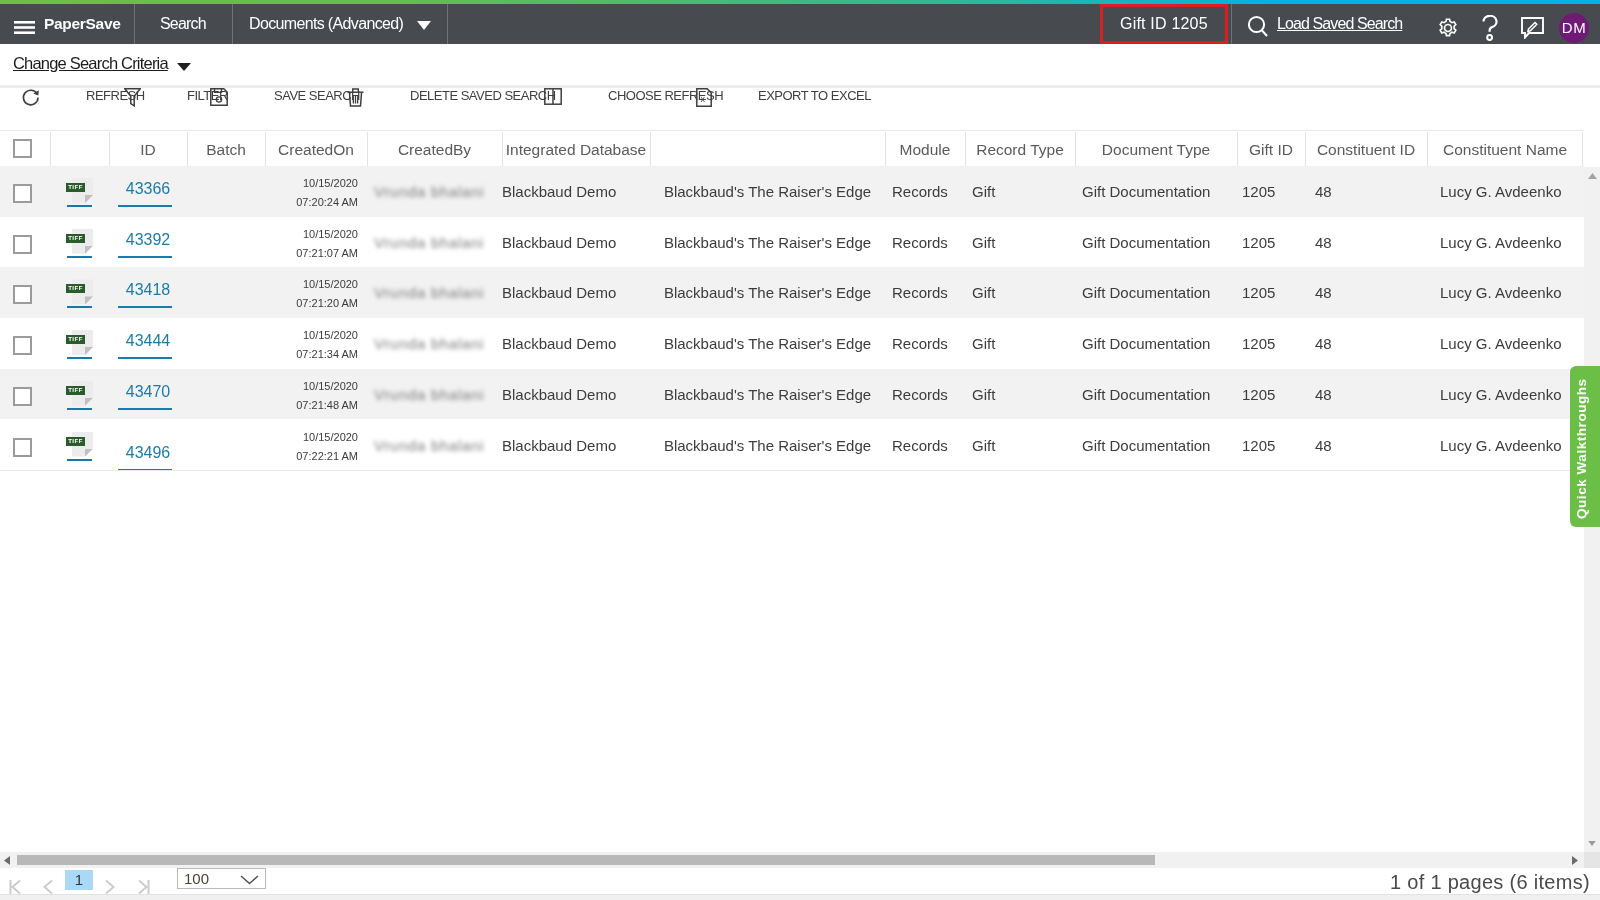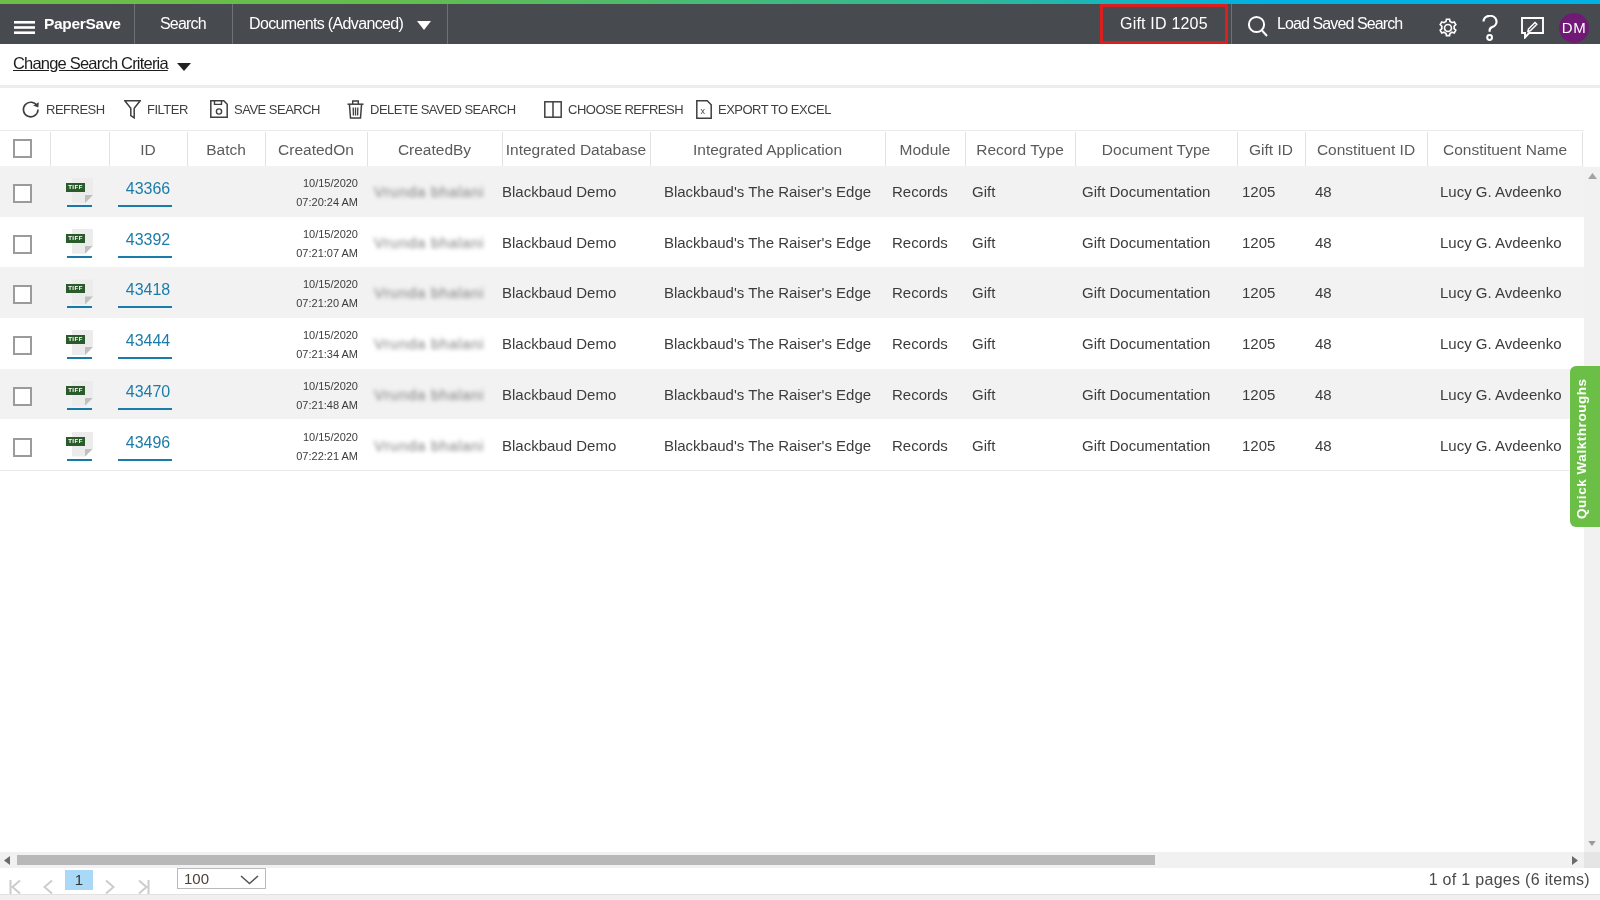--- a/index.html
+++ b/index.html
@@ -19,22 +19,22 @@
   
   #criteria { left:0; top:44px; width:1600px; height:41px; background:#fff; }
   #critlink { position:absolute; left:13px; top:10px; font-size:16.5px; color:#1c1c1c;
     text-decoration:underline; letter-spacing:-0.8px; }
   #critcaret { position:absolute; left:177px; top:19px; width:0; height:0;
     border-left:7px solid transparent; border-right:7px solid transparent; border-top:8.5px solid #222; }
   #divider1 { left:0; top:85px; width:1600px; height:3px; background:#ededee; }
 
   
   #toolbar { left:0; top:88px; width:1600px; height:42px; background:#fff; }
-  .titem { position:absolute; top:0; height:42px; display:flex; align-items:center;
-    color:#3f3f3f; font-size:13px; letter-spacing:-0.5px; }
+  .titem { position:absolute; top:0; height:42px; display:flex; align-items:flex-start;
+    color:#3f3f3f; font-size:13px; letter-spacing:-0.5px;gap:40px; }
   .titem svg { display:block; }
   .tlabel { margin-left:6px; }
 
   
   #thead { left:0; top:130px; width:1584px; height:37px; background:#fff; border-top:1px solid #ebebeb; }
   .hsep { position:absolute; top:1px; width:1px; height:35px; background:#e2e2e2; }
   .hcell { position:absolute; top:0; height:36px; line-height:37px; text-align:center;
     color:#5b5b5b; font-size:15.5px; }
   #tbody { left:0; top:0; width:1600px; height:900px; pointer-events:none; }
   .row { position:absolute; left:0; width:1584px; height:50.7px; }
@@ -63,21 +63,21 @@
   #hthumb { position:absolute; left:17px; top:3px; width:1138px; height:10px; background:#b8b8b8; }
   #vscroll { left:1584px; top:167px; width:16px; height:685px; background:#f1f1f1; }
   #footer { left:0; top:868px; width:1600px; height:26px; background:#fff; }
   #botstrip { left:0; top:894px; width:1600px; height:6px; background:#f0f0f0; border-top:1px solid #e2e2e2; }
   .pgarrow { position:absolute; top:0; height:26px; font-size:15px; color:#c9c9c9; }
   #pg1 { position:absolute; left:65px; top:2px; width:28px; height:20px; background:#a9d9f6;
     color:#333; font-size:15px; text-align:center; line-height:20px; }
   #psize { position:absolute; left:177px; top:0px; width:89px; height:21px; border:1px solid #b9b9b9;
     background:#fff; }
   #psize span { position:absolute; left:6px; top:1px; font-size:15px; color:#4d4237; }
-  #pginfo { position:absolute; right:10px; top:3px; font-size:16px; color:#4a4a4a; letter-spacing:0.3px; }
+  #pginfo { position:absolute; right:10px; top:3px; font-size:20px; color:#4a4a4a; letter-spacing:0.3px; }
 
   
   #qwtab { left:1570px; top:366px; width:30px; height:161px; background:#6bbf47;
     border-radius:6px 0 0 6px; }
   #qwtab span { position:absolute; left:4px; top:153px; transform-origin:0 0; transform:rotate(-90deg);
     color:#fff; font-size:13.5px; font-weight:bold; white-space:nowrap; letter-spacing:0.55px; }
 
   
   #redbox { left:1100px; top:4px; width:128px; height:40px; border:3px solid #db1f1f; }
 </style>
@@ -99,21 +99,21 @@
     <svg class="abs" style="left:417px;top:17px" width="14" height="9" viewBox="0 0 14 9">
       <path d="M0,0 L14,0 L7,9 Z" fill="#fff"></path>
     </svg>
     <div class="tsep" style="left:447px"></div>
     <span class="tbtxt" style="left:1120px">Gift ID 1205</span>
     <div class="tsep" style="left:1231px"></div>
     <svg class="abs" style="left:1247px;top:10px" width="22" height="24" viewBox="0 0 22 24">
       <circle cx="9.5" cy="10.5" r="7.6" fill="none" stroke="#fff" stroke-width="2"></circle>
       <line x1="15" y1="16.5" x2="20" y2="22" stroke="#fff" stroke-width="2"></line>
     </svg>
-    <span class="tbtxt" style="left:1277px;letter-spacing:-0.9px;">Load Saved Search</span>
+    <span class="tbtxt" style="left:1277px;letter-spacing:-0.9px;text-decoration:underline">Load Saved Search</span>
     <svg class="abs" style="left:1437px;top:13px" width="22" height="22" viewBox="0 0 24 24">
       <path fill="none" stroke="#fff" stroke-width="1.8" d="M12 8.2 A3.8 3.8 0 1 0 12 15.8 A3.8 3.8 0 1 0 12 8.2 Z"></path>
       <path fill="none" stroke="#fff" stroke-width="1.8" d="M10.3 2.5 h3.4 l0.5 2.4 a7.6 7.6 0 0 1 2.3 1.3 l2.3-0.8 l1.7 3 l-1.8 1.7 a7.6 7.6 0 0 1 0 2.6 l1.8 1.7 l-1.7 3 l-2.3-0.8 a7.6 7.6 0 0 1-2.3 1.3 l-0.5 2.4 h-3.4 l-0.5-2.4 a7.6 7.6 0 0 1-2.3-1.3 l-2.3 0.8 l-1.7-3 l1.8-1.7 a7.6 7.6 0 0 1 0-2.6 l-1.8-1.7 l1.7-3 l2.3 0.8 a7.6 7.6 0 0 1 2.3-1.3 Z"></path>
     </svg>
     <svg class="abs" style="left:1480px;top:11px" width="20" height="27" viewBox="0 0 20 27">
       <path fill="none" stroke="#fff" stroke-width="2.2" d="M3.5 6.5 a6.5 5.8 0 1 1 8.5 5.6 c-2 0.7-2.4 1.8-2.4 3.4 v1.2"></path>
       <circle cx="9.6" cy="22.5" r="2.4" fill="none" stroke="#fff" stroke-width="2"></circle>
     </svg>
     <svg class="abs" style="left:1521px;top:13px" width="23" height="22" viewBox="0 0 23 22">
       <path fill="none" stroke="#fff" stroke-width="1.9" d="M1 1 h21 v15 h-14 l-4 4.5 v-4.5 h-3 Z"></path>
@@ -181,21 +181,20 @@
     <div class="hcell" style="left:109px;width:78px">ID</div>
     <div class="hsep" style="left:187px"></div>
     <div class="hcell" style="left:187px;width:78px">Batch</div>
     <div class="hsep" style="left:265px"></div>
     <div class="hcell" style="left:265px;width:102px">CreatedOn</div>
     <div class="hsep" style="left:367px"></div>
     <div class="hcell" style="left:367px;width:135px">CreatedBy</div>
     <div class="hsep" style="left:502px"></div>
     <div class="hcell" style="left:502px;width:148px">Integrated Database</div>
     <div class="hsep" style="left:650px"></div>
-    <div class="hcell" style="left:650px;width:235px">Integrated Application</div>
     <div class="hsep" style="left:885px"></div>
     <div class="hcell" style="left:885px;width:80px">Module</div>
     <div class="hsep" style="left:965px"></div>
     <div class="hcell" style="left:965px;width:110px">Record Type</div>
     <div class="hsep" style="left:1075px"></div>
     <div class="hcell" style="left:1075px;width:162px">Document Type</div>
     <div class="hsep" style="left:1237px"></div>
     <div class="hcell" style="left:1237px;width:68px">Gift ID</div>
     <div class="hsep" style="left:1305px"></div>
     <div class="hcell" style="left:1305px;width:122px">Constituent ID</div>
@@ -305,21 +304,21 @@
     <div class="cell" style="left:1440px;top:17px">Lucy G. Avdeenko</div>
   </div>
   <div class="row" style="top:419.5px">
     <div class="cbox" style="top:18px"></div>
     <div class="tiff" style="top:10px">
           <div class="page"></div>
           <div class="fold"></div>
           <div class="tag">TIFF</div>
           <div class="ul"></div>
         </div>
-    <div class="idlink" style="left:109px;width:78px;top:14px">43496<span class="ul" style="left:9px;right:15px"></span></div>
+    <div class="idlink" style="left:109px;width:78px;top:24px">43496<span class="ul" style="left:9px;right:15px"></span></div>
     <div class="date" style="top:8px">10/15/2020<br>07:22:21 AM</div>
     <div class="blur" style="left:374px;top:17px">Vrunda bhalani</div>
     <div class="cell" style="left:502px;top:17px">Blackbaud Demo</div>
     <div class="cell" style="left:650px;width:235px;top:17px;text-align:center">Blackbaud's The Raiser's Edge</div>
     <div class="cell" style="left:892px;top:17px">Records</div>
     <div class="cell" style="left:972px;top:17px">Gift</div>
     <div class="cell" style="left:1082px;top:17px">Gift Documentation</div>
     <div class="cell" style="left:1242px;top:17px">1205</div>
     <div class="cell" style="left:1315px;top:17px">48</div>
     <div class="cell" style="left:1440px;top:17px">Lucy G. Avdeenko</div>

